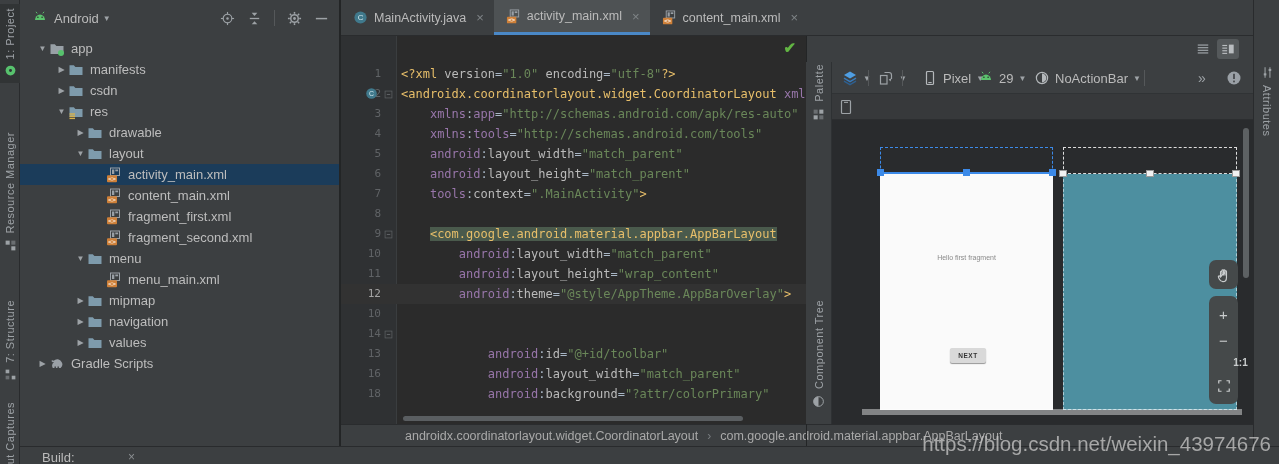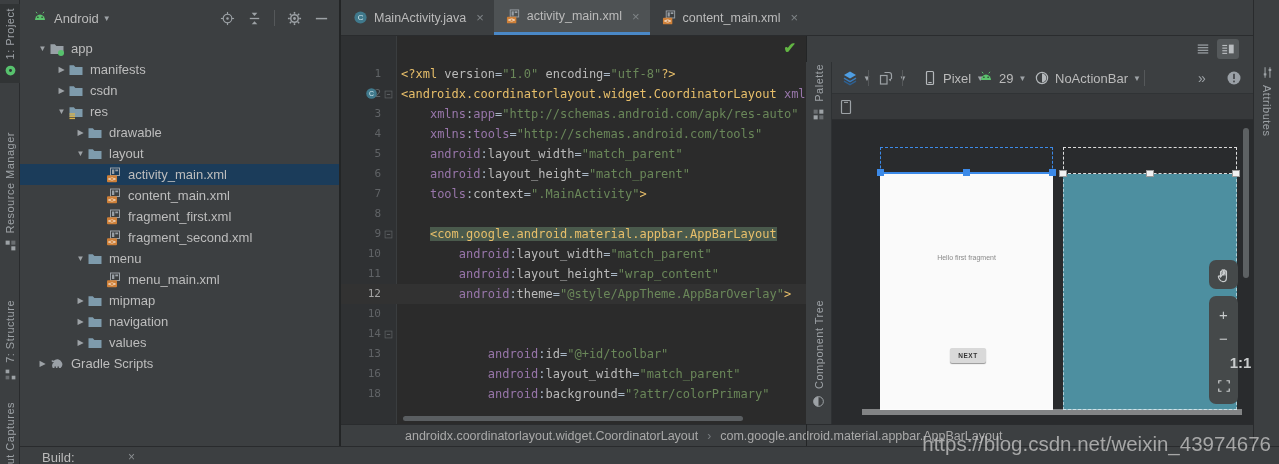--- a/index.html
+++ b/index.html
@@ -96,21 +96,21 @@
               color:#333; font-size:6.5px; font-weight:bold; text-align:center; line-height:15px; letter-spacing:.5px; }
   #phone-bp-sel { left:231px; top:27px; width:174px; height:27px; border:1px dashed #dddddd; }
   #phone-bp { left:231px; top:54px; width:174px; height:236px; background:#4d8fa0; border:1px dashed rgba(255,255,255,.55); border-top:none; }
   .h-white { position:absolute; width:8px; height:7px; background:#f2f2f2; border:1px solid #9a9a9a; }
   #cv-hscroll { left:30px; top:289px; width:380px; height:6px; background:rgba(255,255,255,.42); }
   #cv-vscroll { left:411px; top:8px; width:6px; height:150px; background:#5d6163; border-radius:3px; }
   #hand-btn { left:377px; top:140px; width:29px; height:29px; background:#45494a; border-radius:7px; padding:6px; cursor:pointer; }
   #zoom-panel { left:377px; top:176px; width:29px; height:108px; background:#45494a; border-radius:7px; display:flex; flex-direction:column;
                 align-items:center; justify-content:space-around; padding:6px 0; }
   .zbtn { color:#c9cccd; font-size:15px; cursor:pointer; line-height:1; }
-  .zbtn.ratio { font-size:15px; font-weight:bold;margin-left:34px; }
+  .zbtn.ratio { font-size:10px; font-weight:bold;margin-left:34px; }
   #fit-btn { width:14px; height:14px; cursor:pointer; }
 
   
   #right-stripe { left:1253px; top:0; width:26px; height:446px; background:#3c3f41; border-left:1px solid #292b2d; }
   #attr-tab { position:absolute; left:0; top:66px; width:26px; display:flex; flex-direction:column; align-items:center; gap:6px; cursor:pointer; }
 
   #watermark { right:8px; top:432px; color:rgba(190,190,190,.82); font-size:20.5px; z-index:20; white-space:nowrap; }
 
   .vline { position:absolute; background:#232526; width:1px; }
 </style>

